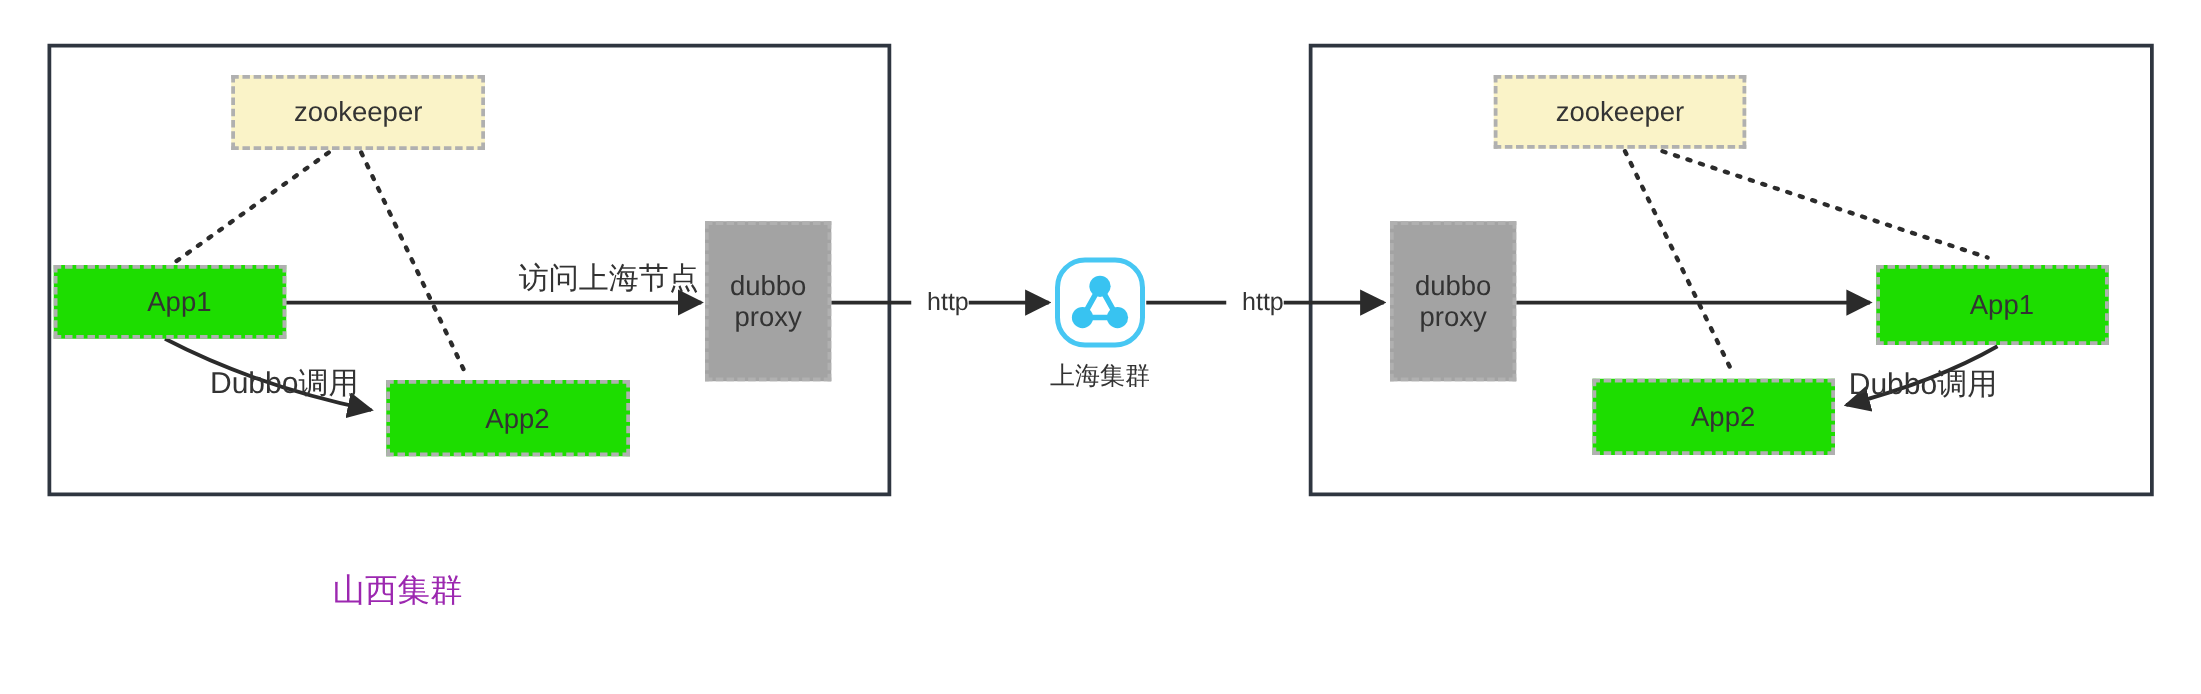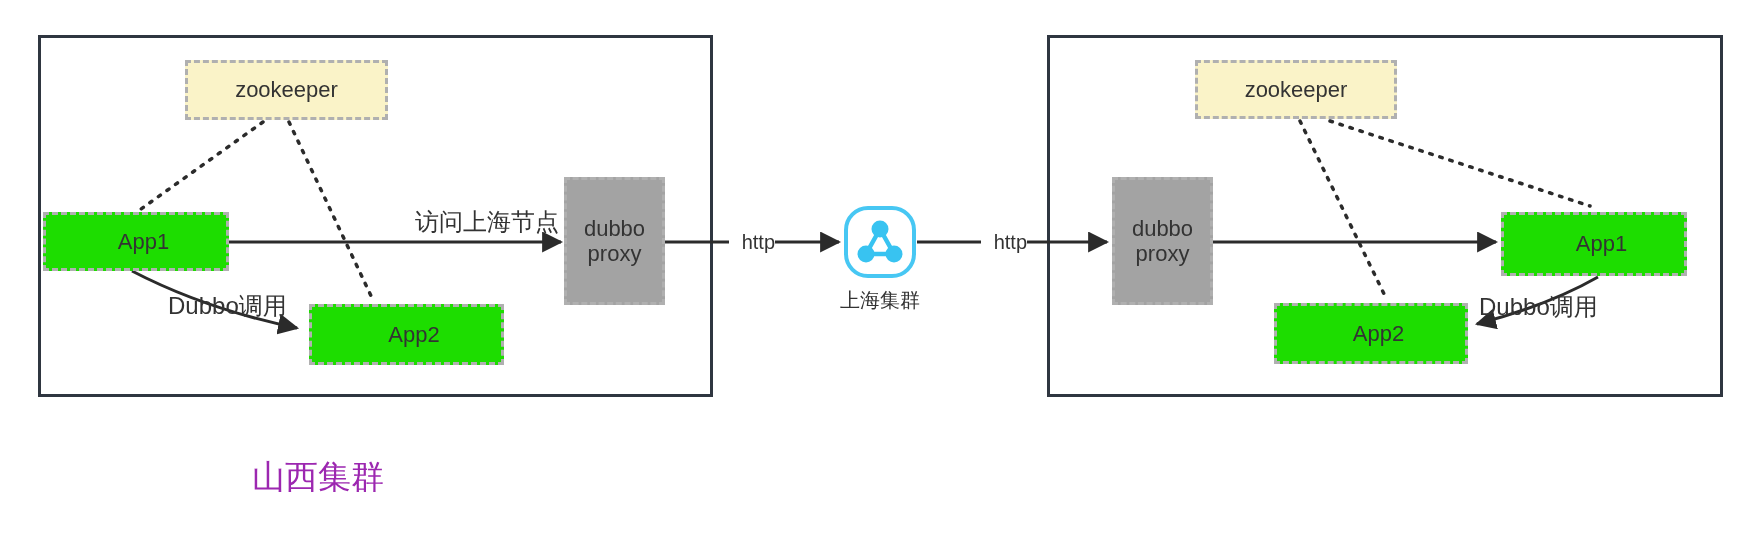--- a/index.html
+++ b/index.html
@@ -40,21 +40,21 @@
     background:#ffffff;line-height:26px;height:26px;
   }
   #http-left{left:729px;top:229px;width:46px;}
   #http-right{left:981px;top:229px;width:46px;}
   #gateway{position:absolute;left:843px;top:205px;width:74px;height:74px;}
   #gateway-label{
     position:absolute;left:820px;top:287px;width:120px;text-align:center;
     font-size:20px;color:#333333;
   }
   .cluster-label{
-    position:absolute;font-size:33px;color:#9c27b0;text-align:center;white-space:nowrap;
+    position:absolute;font-size:26px;color:#9c27b0;text-align:center;white-space:nowrap;
   }
   #cluster-label-left{left:238px;top:455px;width:160px;}
   #cluster-label-right{left:1292px;top:454px;width:160px;}
 </style>
 </head>
 <body>
 
 <div id="stage">
 
   <div id="cluster-left" class="cluster"></div>

